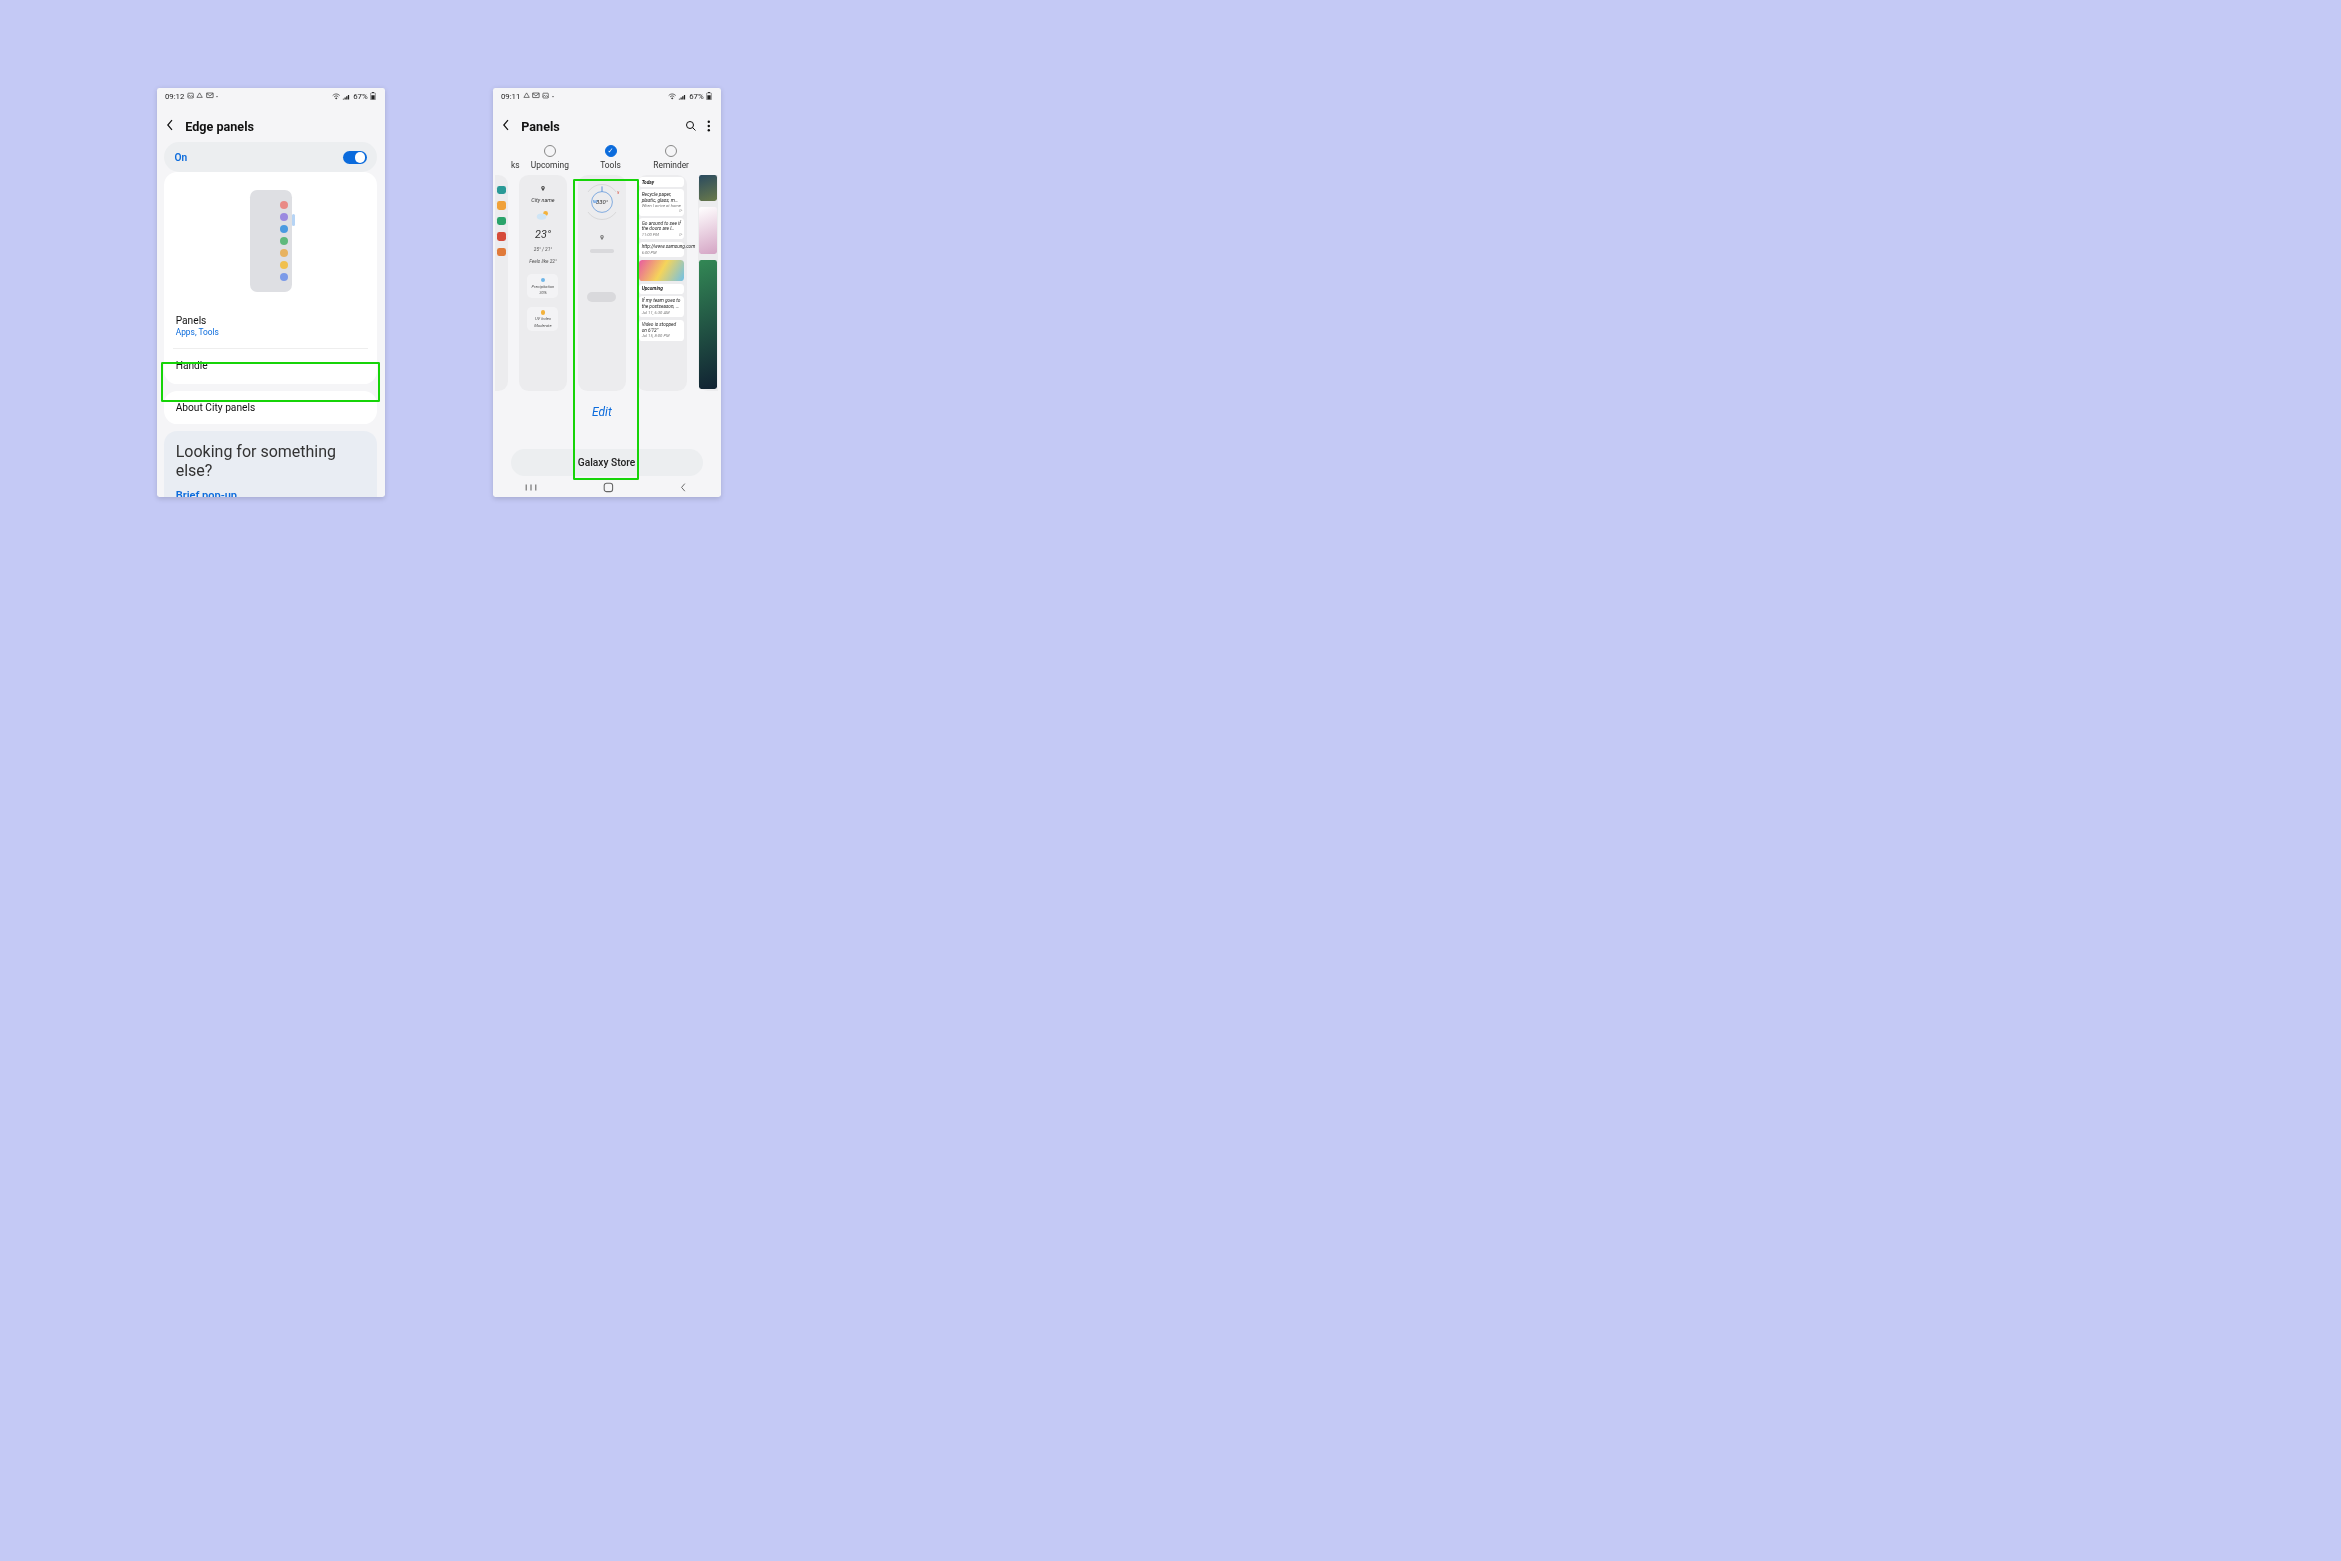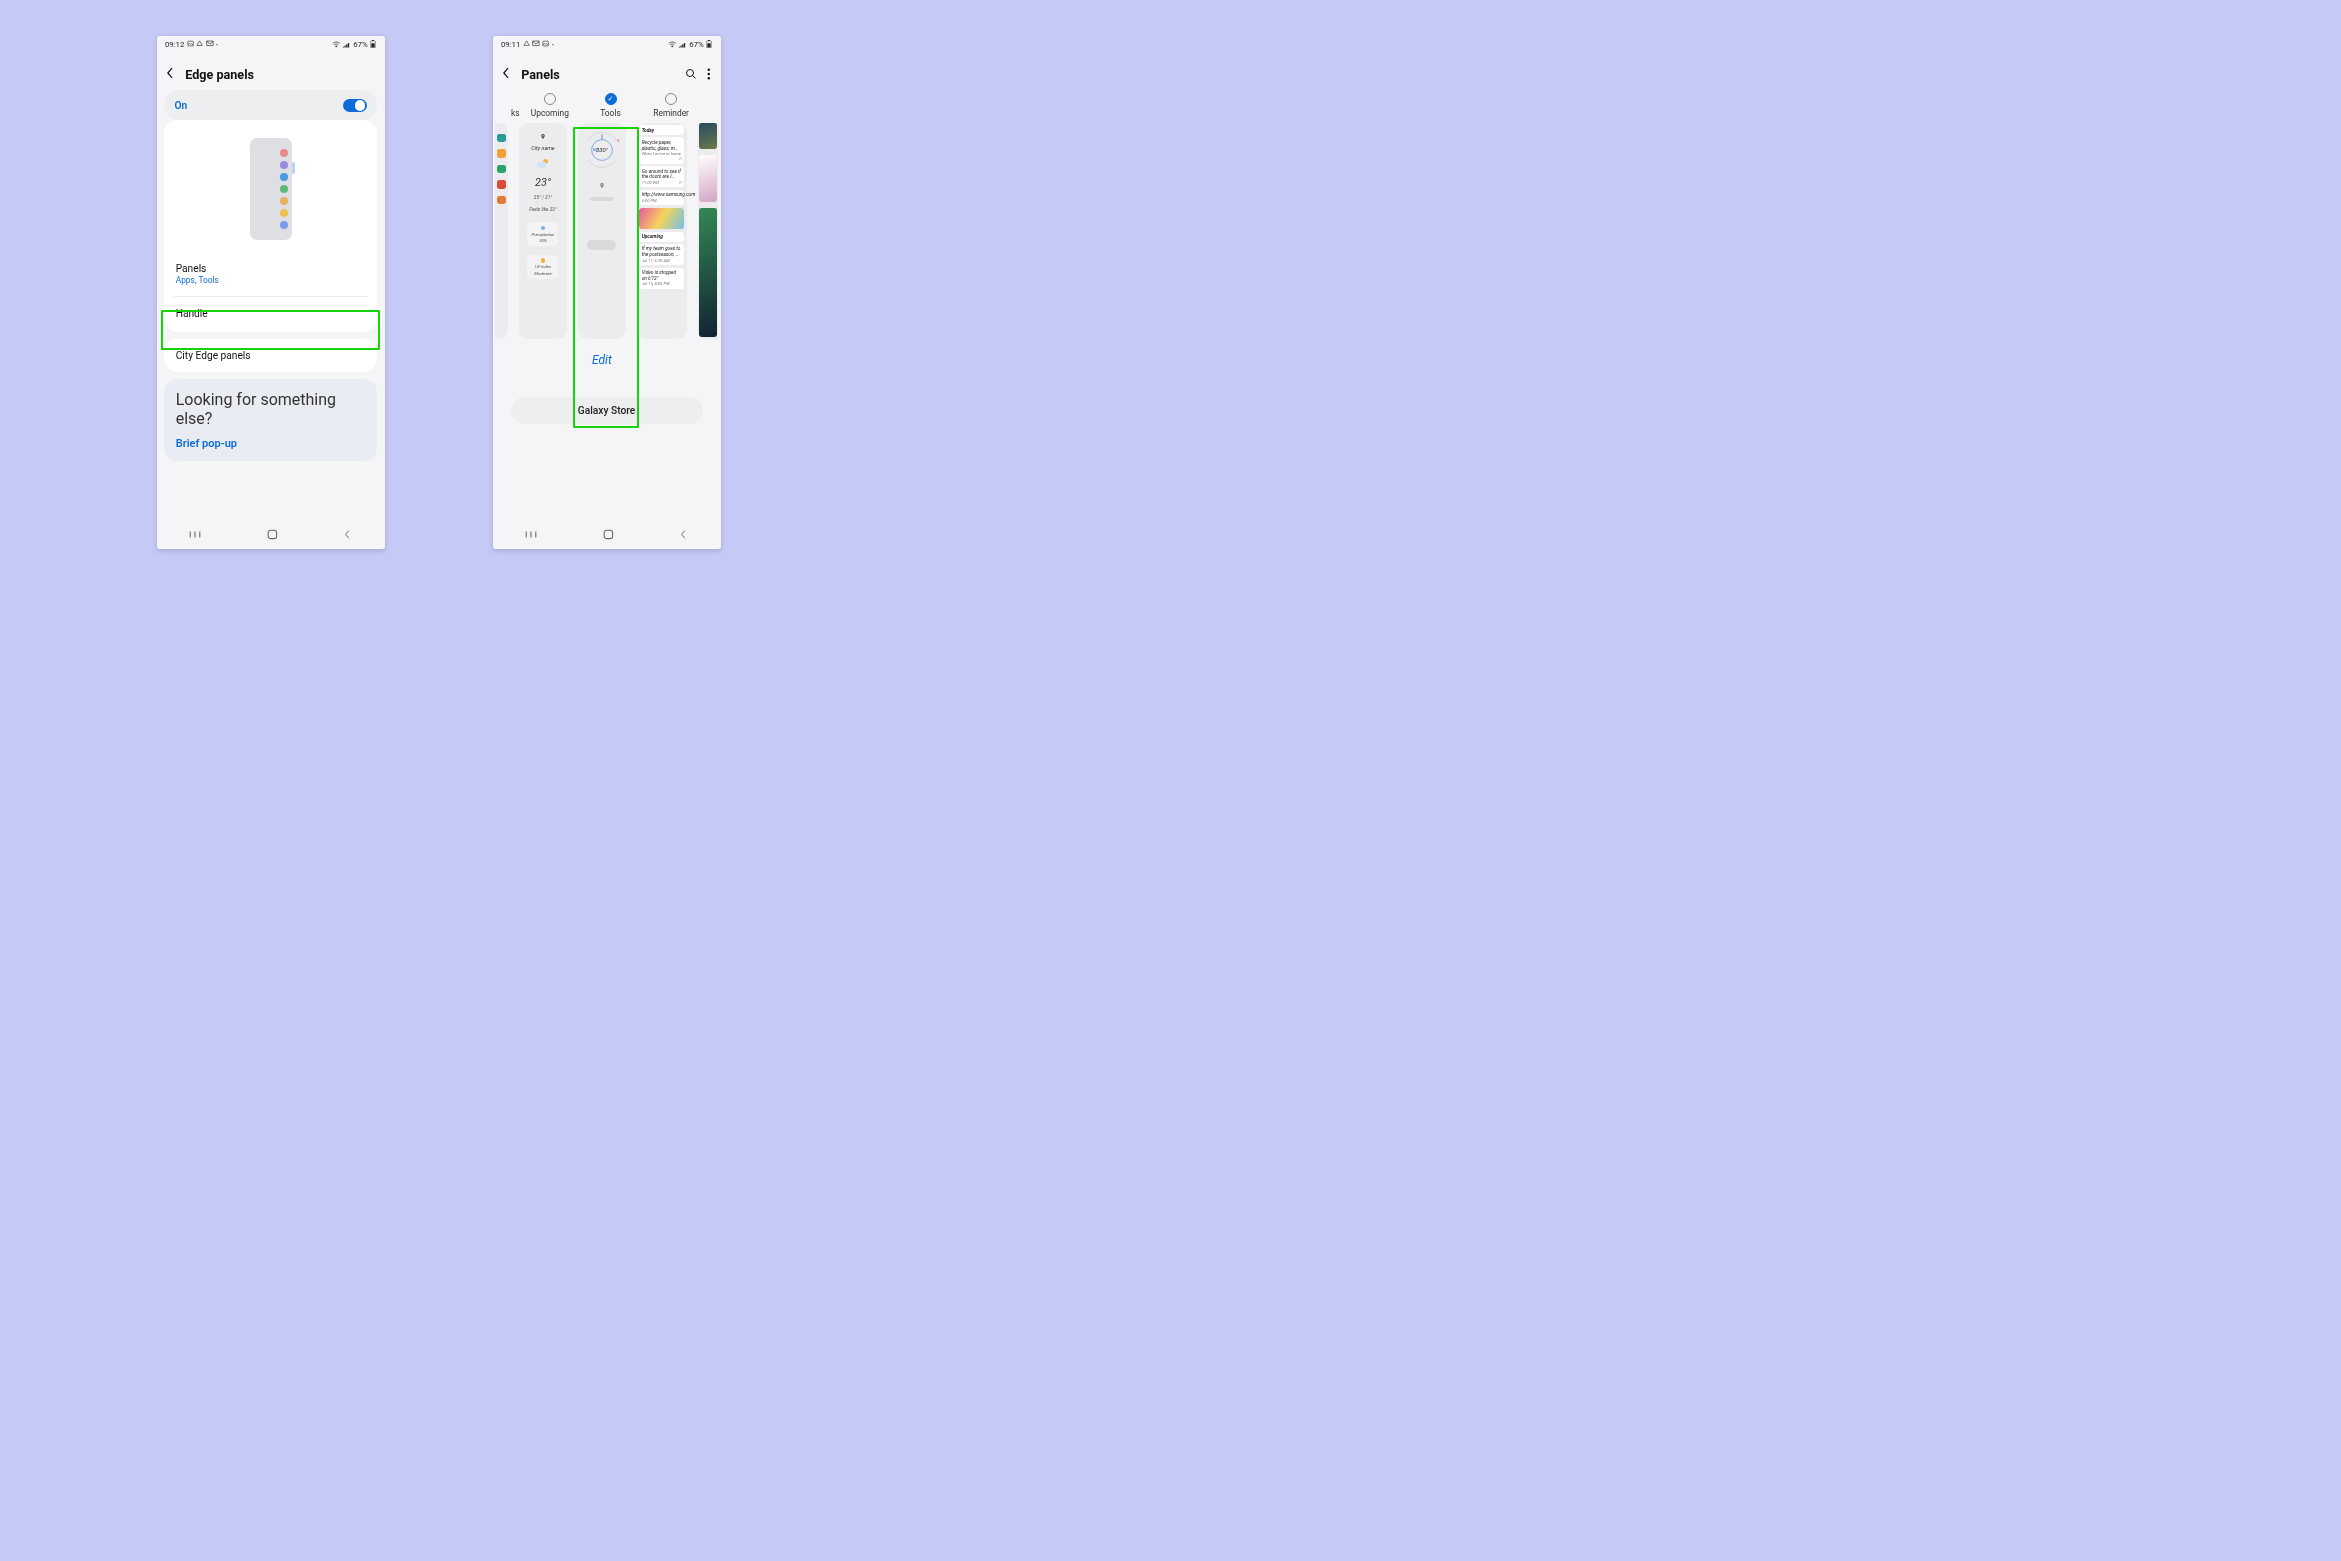--- a/index.html
+++ b/index.html
@@ -8,21 +8,21 @@
     font-family: -apple-system, BlinkMacSystemFont, "Segoe UI", Roboto, sans-serif;
     width: 877px;
     height: 585px;
     display: flex;
     gap: 108px;
     justify-content: center;
     align-items: center;
   }
   .phone {
     width: 228px;
-    height: 513px;
+    height: 409px;
     background: #f5f5f7;
     border-radius: 2.4px;
     box-shadow: 0 1.2px 4.8px rgba(0,0,0,0.15);
     display: flex;
     flex-direction: column;
     overflow: hidden;
     position: relative;
   }
   
   .statusbar {
@@ -275,21 +275,21 @@
       <div class="s">Apps, Tools</div>
     </div>
     <hr class="divider">
     <div class="row">
       <div class="t">Handle</div>
     </div>
   </div>
 
   <div class="card">
     <div class="row">
-      <div class="t">City Edge panels</div>
+      <div class="t">About City panels</div>
     </div>
   </div>
 
   <div class="card hint-card">
     <div class="row">
       <div class="t">Looking for something else?</div>
       <div class="l">Brief pop-up</div>
     </div>
   </div>
 

